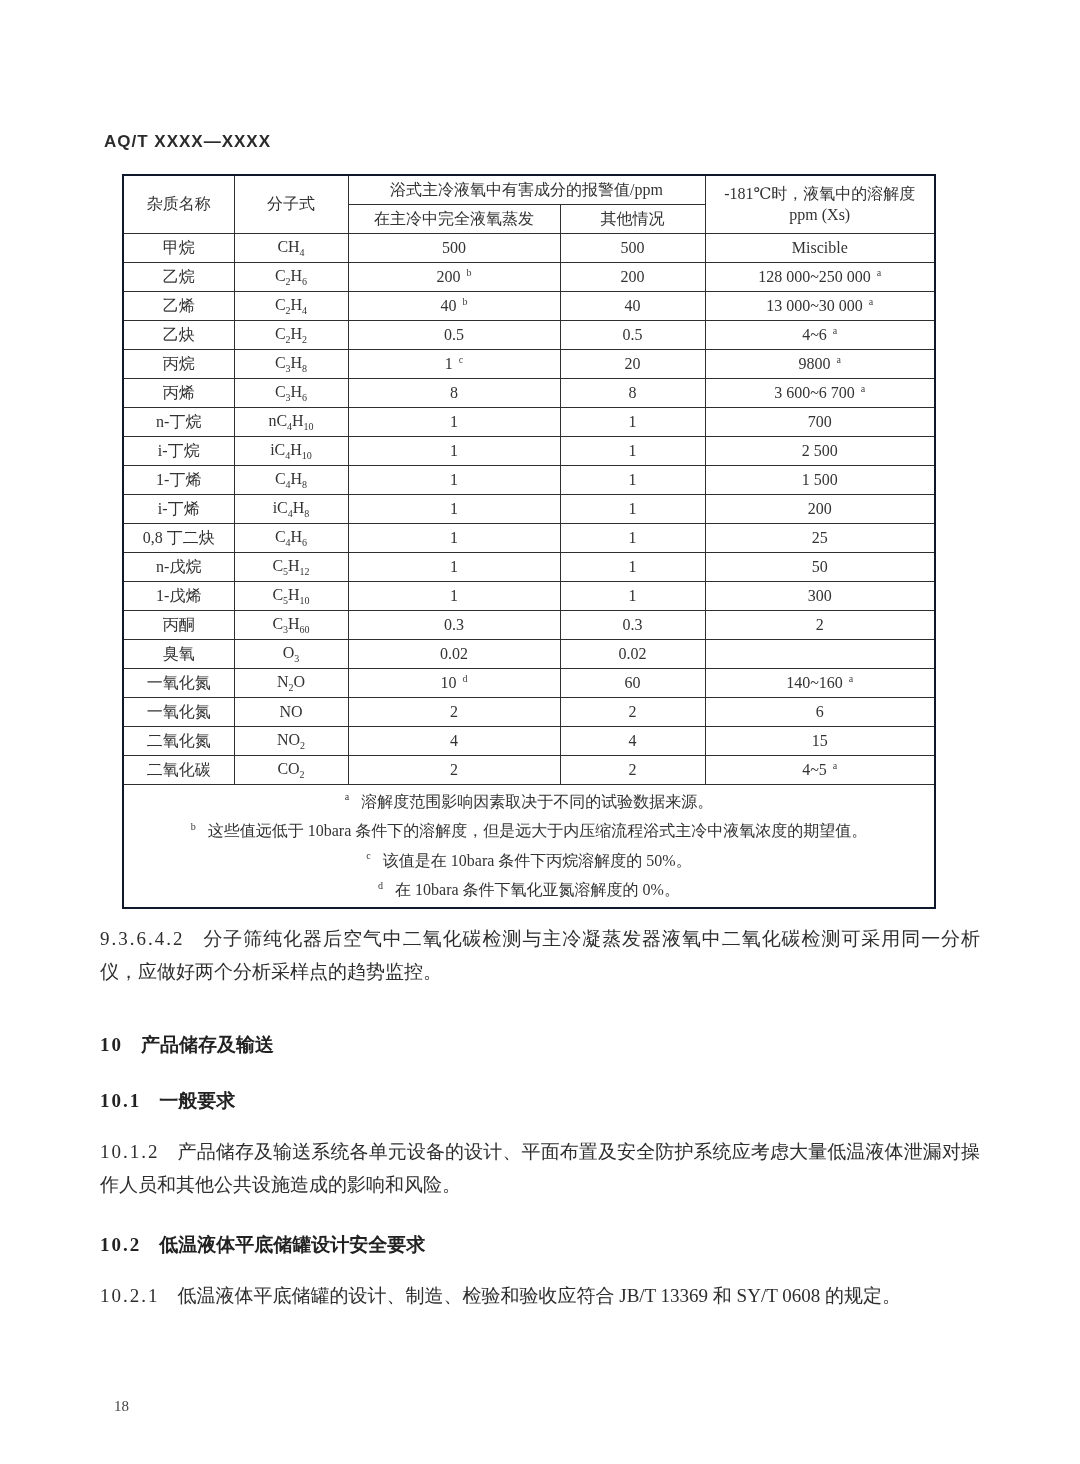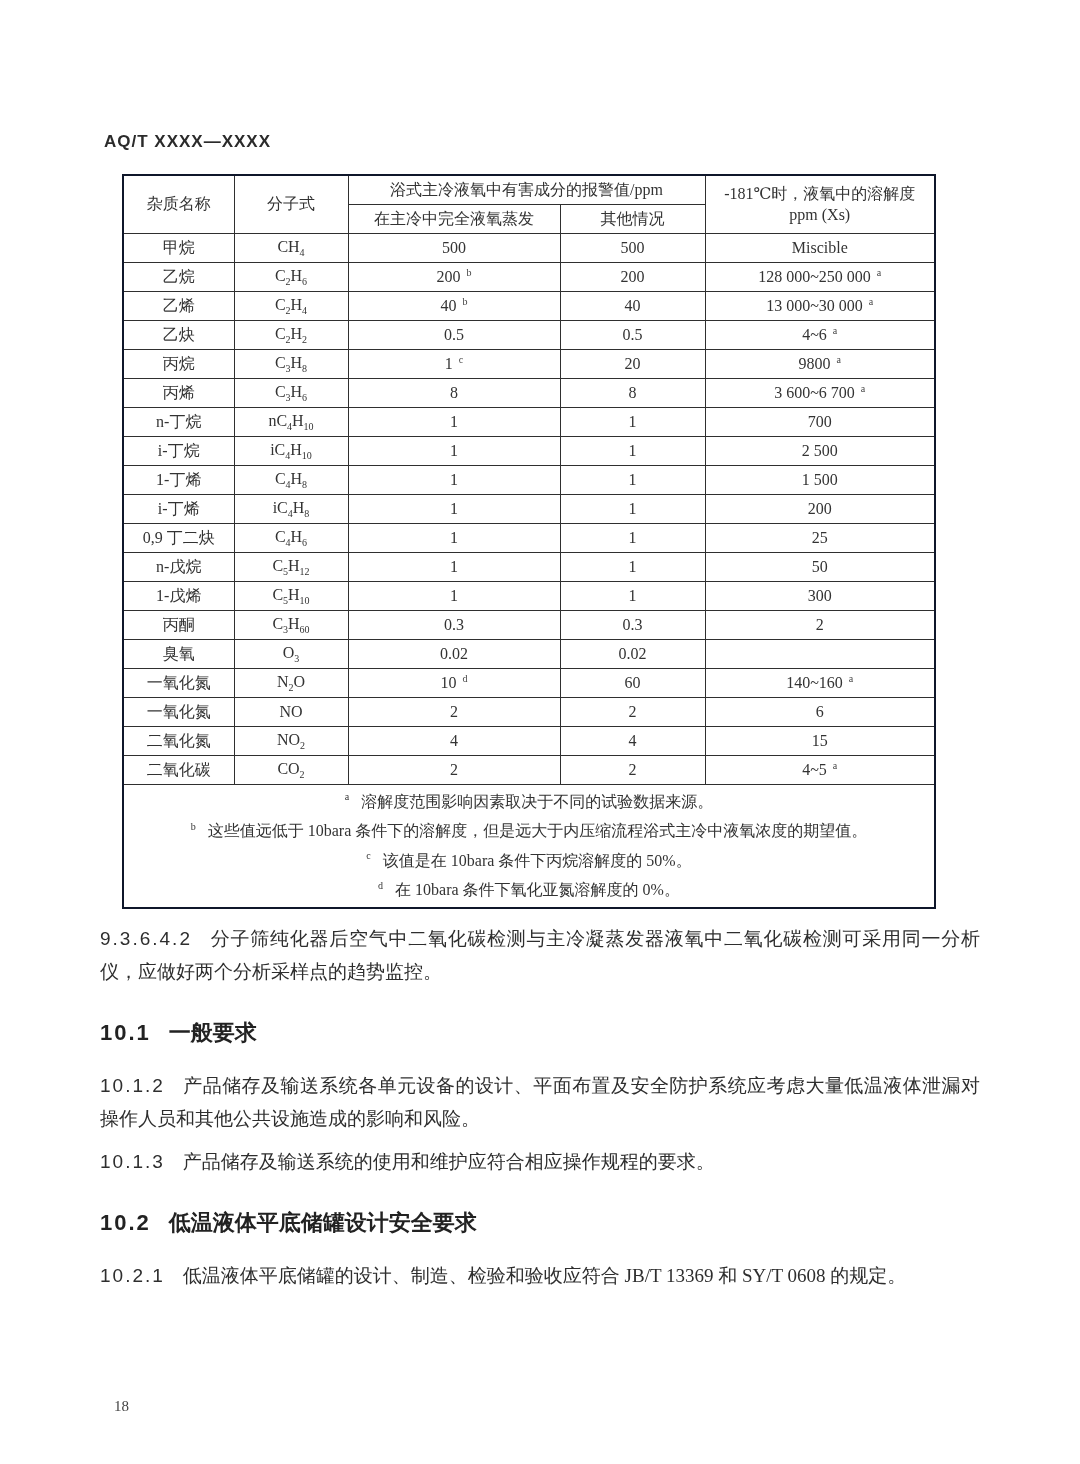--- a/index.html
+++ b/index.html
@@ -59,36 +59,36 @@
   
   .sections { margin-top: 14px; }
   .clause {
     font-size: 19px;
     line-height: 1.72;
     text-align: justify;
     color: #2e2e2e;
     margin: 10px 0;
   }
   .clause .num, .h1 .num, .h2 .num {
-    font-family: Liberation Sans, sans-serif;
+    font-family: Liberation Serif, serif;
     letter-spacing: 2px;
     margin-right: 18px;
     margin-top: 40px;
   }
   .h1 {
     font-family: "Liberation Sans", "DejaVu Sans", sans-serif;
     font-weight: 700;
     font-size: 19px;
     margin: 44px 0 26px 0;
     color: #222;
   }
   .h2 {
     font-family: "Liberation Sans", "DejaVu Sans", sans-serif;
     font-weight: 700;
-    font-size: 22px;
+    font-size: 19px;
     margin: 30px 0 22px 0;
     color: #222;
   }
   .h1 .txt, .h2 .txt { font-weight: 700; }
   .page-number {
     position: absolute;
     left: 114px; top: 1398px;
     font-size: 15px;
     font-family: "Liberation Serif", "DejaVu Serif", serif;
     color: #444;
@@ -189,21 +189,21 @@
           <td class="latin">1 500</td>
         </tr>
         <tr>
           <td>i-丁烯</td>
           <td class="latin">iC<sub>4</sub>H<sub>8</sub></td>
           <td class="latin">1</td>
           <td class="latin">1</td>
           <td class="latin">200</td>
         </tr>
         <tr>
-          <td>0,9 丁二炔</td>
+          <td>0,8 丁二炔</td>
           <td class="latin">C<sub>4</sub>H<sub>6</sub></td>
           <td class="latin">1</td>
           <td class="latin">1</td>
           <td class="latin">25</td>
         </tr>
         <tr>
           <td>n-戊烷</td>
           <td class="latin">C<sub>5</sub>H<sub>12</sub></td>
           <td class="latin">1</td>
           <td class="latin">1</td>
@@ -266,22 +266,22 @@
             <div class="note"><sup>b</sup><span>这些值远低于 10bara 条件下的溶解度，但是远大于内压缩流程浴式主冷中液氧浓度的期望值。</span></div>
             <div class="note"><sup>c</sup><span>该值是在 10bara 条件下丙烷溶解度的 50%。</span></div>
             <div class="note"><sup>d</sup><span>在 10bara 条件下氧化亚氮溶解度的 0%。</span></div>
           </td>
       </tr>
     </tbody>
   </table>
 
   <div class="sections" id="sections">
       <div class="clause"><span class="num">9.3.6.4.2</span><span class="txt">分子筛纯化器后空气中二氧化碳检测与主冷凝蒸发器液氧中二氧化碳检测可采用同一分析仪，应做好两个分析采样点的趋势监控。</span></div>
+      <div class="h1"><span class="num">10</span><span class="txt">产品储存及输送</span></div>
       <div class="h2"><span class="num">10.1</span><span class="txt">一般要求</span></div>
       <div class="clause"><span class="num">10.1.2</span><span class="txt">产品储存及输送系统各单元设备的设计、平面布置及安全防护系统应考虑大量低温液体泄漏对操作人员和其他公共设施造成的影响和风险。</span></div>
-      <div class="clause"><span class="num">10.1.3</span><span class="txt">产品储存及输送系统的使用和维护应符合相应操作规程的要求。</span></div>
       <div class="h2"><span class="num">10.2</span><span class="txt">低温液体平底储罐设计安全要求</span></div>
       <div class="clause"><span class="num">10.2.1</span><span class="txt">低温液体平底储罐的设计、制造、检验和验收应符合 JB/T 13369 和 SY/T 0608 的规定。</span></div>
     </div>
 
   <div class="page-number">18</div>
 
 </div>
 
 </body></html>

